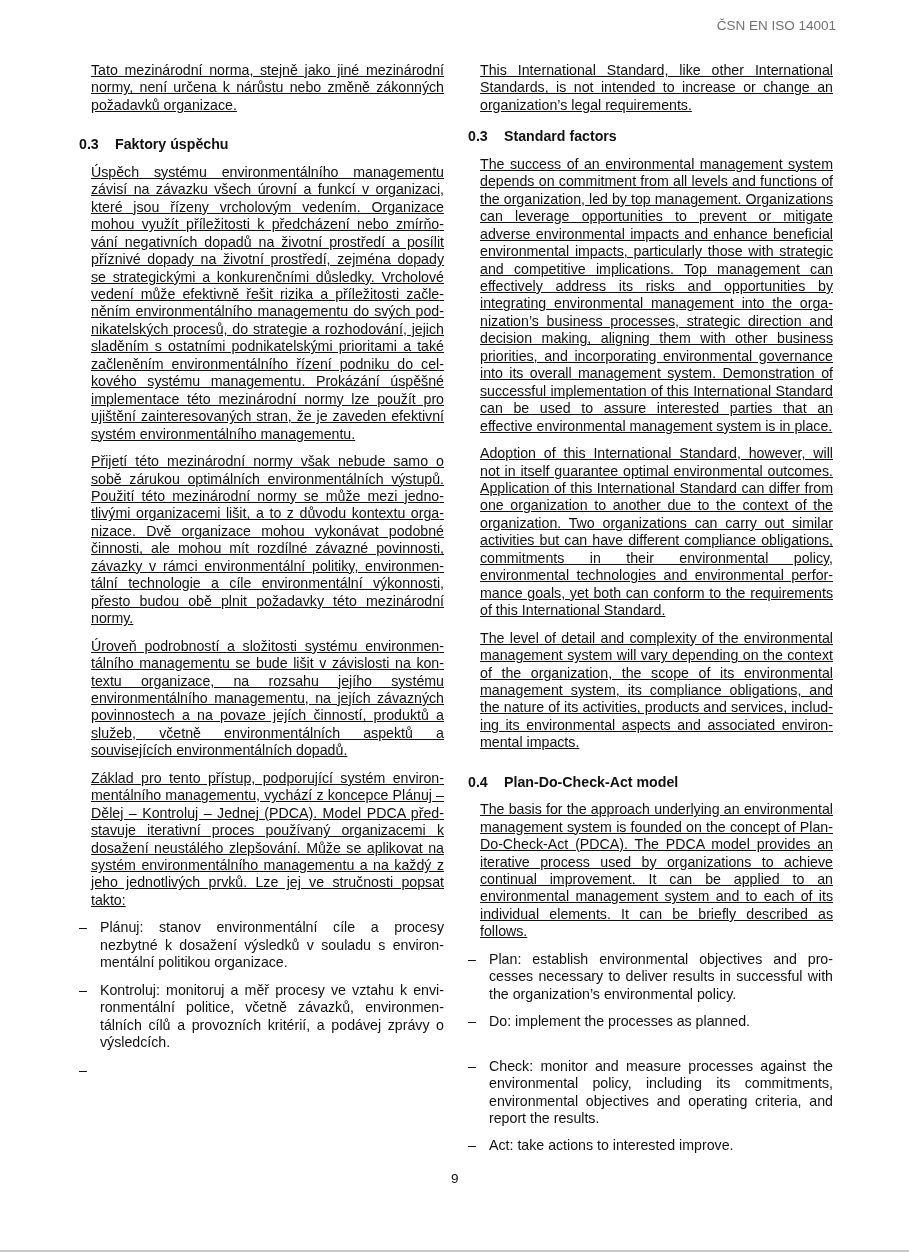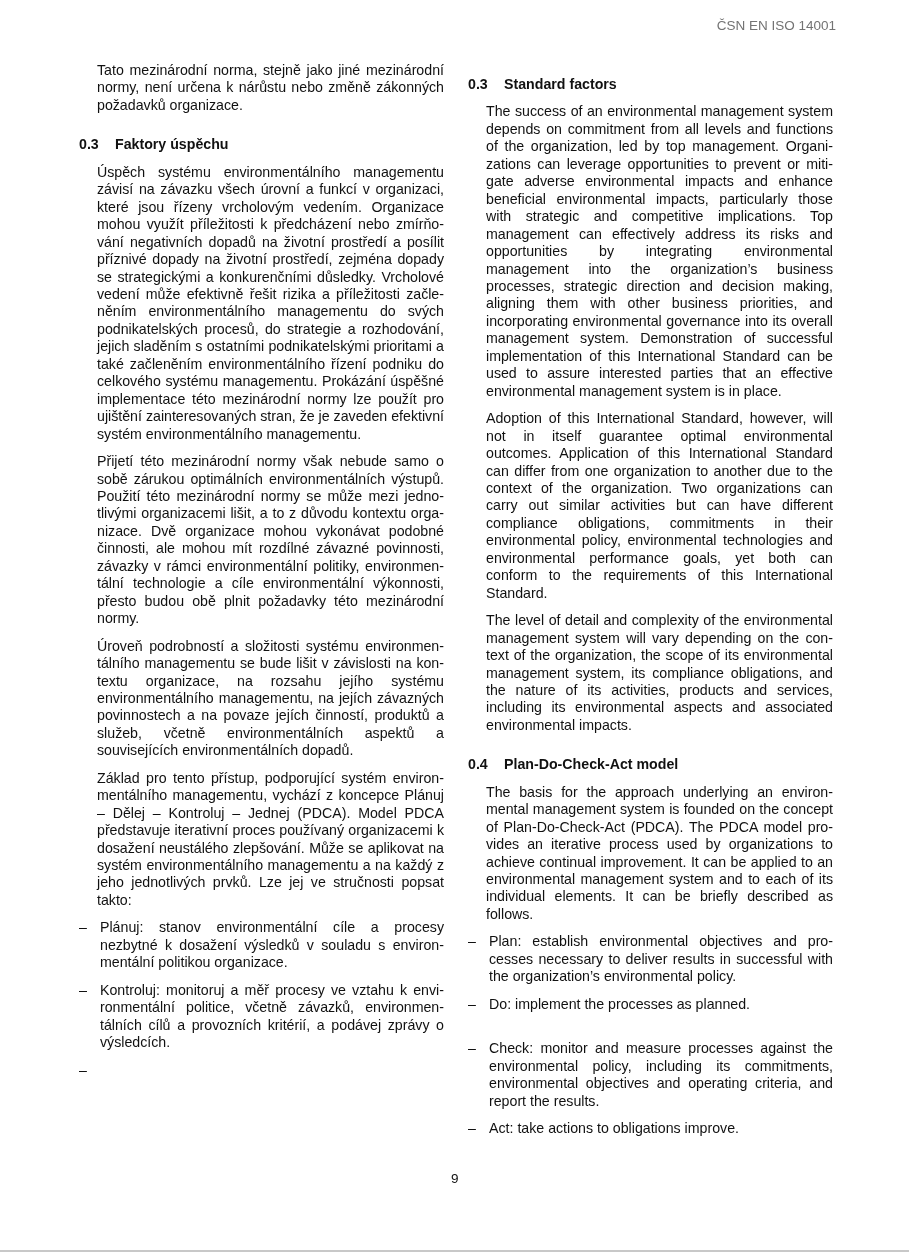--- a/index.html
+++ b/index.html
@@ -13,21 +13,21 @@
   .header-code {
     position: absolute; top: 18px; right: 73px; font-size: 13.5px; color: #737373;
   }
   .col {
     position: absolute; top: 62px; width: 365px;
     font-size: 14.2px; line-height: 17.45px; text-align: justify;
     hyphens: manual;
   }
   .col-left { left: 79px; }
   .col-right { left: 468px; }
-  .col p { margin: 0 0 10px 18px; }
+  .col p { margin: 0 0 10px 12px; text-decoration: underline; }
   .col h2 {
     font-size: 14.2px; font-weight: bold; margin: 0 0 10px 0; line-height: 17.45px;
   }
   .col h2 .num { display: inline-block; width: 36px; }
   ul.dash { list-style: none; margin: 0; padding: 0; }
   ul.dash li { position: relative; padding-left: 21px; margin: 0 0 10px 0; }
   ul.dash li .dash-mark { position: absolute; left: 0; top: 0; }
   .page-number {
     position: absolute; top: 1171px; left: 451px; font-size: 13.5px;
   }
@@ -48,32 +48,33 @@
   <p>Základ pro tento přístup, podporující systém environ­mentálního managementu, vychází z koncepce Plánuj – Dělej – Kontroluj – Jednej (PDCA). Model PDCA před­stavuje iterativní proces používaný organizacemi k dosa­žení neustálého zlepšování. Může se aplikovat na systém environmentálního managementu a na každý z jeho jednotlivých prvků. Lze jej ve stručnosti popsat takto:</p>
   <ul class="dash">
     <li><span class="dash-mark">–</span><span>Plánuj: stanov environmentální cíle a procesy nezbytné k dosažení výsledků v souladu s environ­mentální politikou organizace.</span></li>
     <li><span class="dash-mark">–</span></li>
     <li><span class="dash-mark">–</span><span>Kontroluj: monitoruj a měř procesy ve vztahu k envi­ronmentální politice, včetně závazků, environmen­tálních cílů a provozních kritérií, a podávej zprávy o výsledcích.</span></li>
     <li><span class="dash-mark">–</span></li>
   </ul>
 </div>
 
 <div class="col col-right">
+  <p>This International Standard, like other International Standards, is not intended to increase or change an organization’s legal requirements.</p>
   <h2 style="margin-top:14px;">
     <span class="num">0.3</span><span>Standard factors</span>
   </h2>
   <p>The success of an environmental management system depends on commitment from all levels and functions of the organization, led by top management. Organi­zations can leverage opportunities to prevent or miti­gate adverse environmental impacts and enhance bene­ficial environmental impacts, particularly those with strategic and competitive implications. Top manage­ment can effectively address its risks and opportunities by integrating environmental management into the orga­nization’s business processes, strategic direction and decision making, aligning them with other business priorities, and incorporating environmental governance into its overall management system. Demonstration of successful implementation of this International Standard can be used to assure interested parties that an effective environmental management system is in place.</p>
   <p>Adoption of this International Standard, however, will not in itself guarantee optimal environmental outcomes. Application of this International Standard can differ from one organization to another due to the context of the organization. Two organizations can carry out simi­lar activities but can have different compliance obli­gations, commitments in their environmental policy, environmental technologies and environmental perfor­mance goals, yet both can conform to the requirements of this International Standard.</p>
   <p>The level of detail and complexity of the environmental management system will vary depending on the con­text of the organization, the scope of its environmental management system, its compliance obligations, and the nature of its activities, products and services, includ­ing its environmental aspects and associated environ­mental impacts.</p>
   <h2 style="margin-top:22px;">
     <span class="num">0.4</span><span>Plan-Do-Check-Act model</span>
   </h2>
   <p>The basis for the approach underlying an environ­mental management system is founded on the concept of Plan-Do-Check-Act (PDCA). The PDCA model pro­vides an iterative process used by organizations to achieve continual improvement. It can be applied to an environmental management system and to each of its individual elements. It can be briefly described as follows.</p>
   <ul class="dash">
     <li><span class="dash-mark">–</span><span>Plan: establish environmental objectives and pro­cesses necessary to deliver results in successful with the organization’s environmental policy.</span></li>
     <li style="margin-bottom:27px;"><span class="dash-mark">–</span><span>Do: implement the processes as planned.</span></li>
     <li><span class="dash-mark">–</span><span>Check: monitor and measure processes against the environmental policy, including its commitments, environmental objectives and operating criteria, and report the results.</span></li>
-    <li><span class="dash-mark">–</span><span>Act: take actions to obligations improve.</span></li>
+    <li><span class="dash-mark">–</span><span>Act: take actions to interested improve.</span></li>
   </ul>
 </div>
 
 <div class="page-number">9</div>
 <div class="page-edge"></div>
 
 </body></html>

